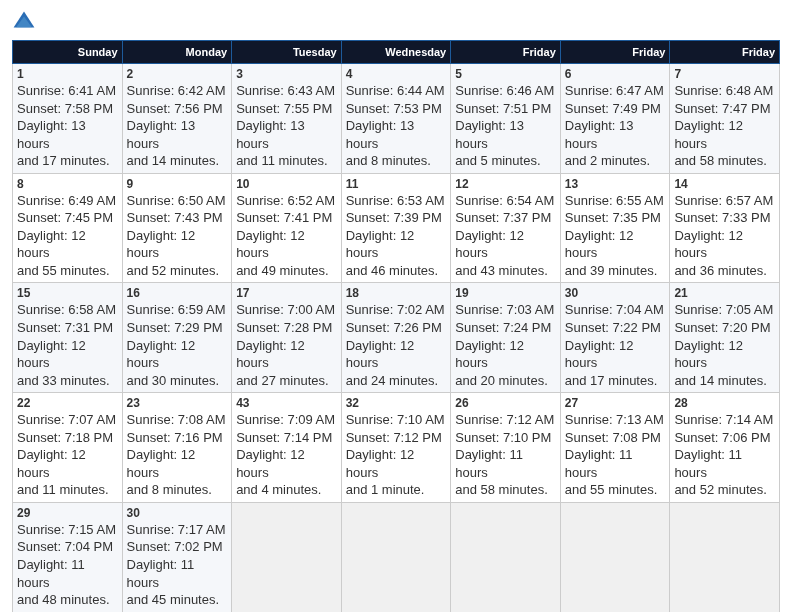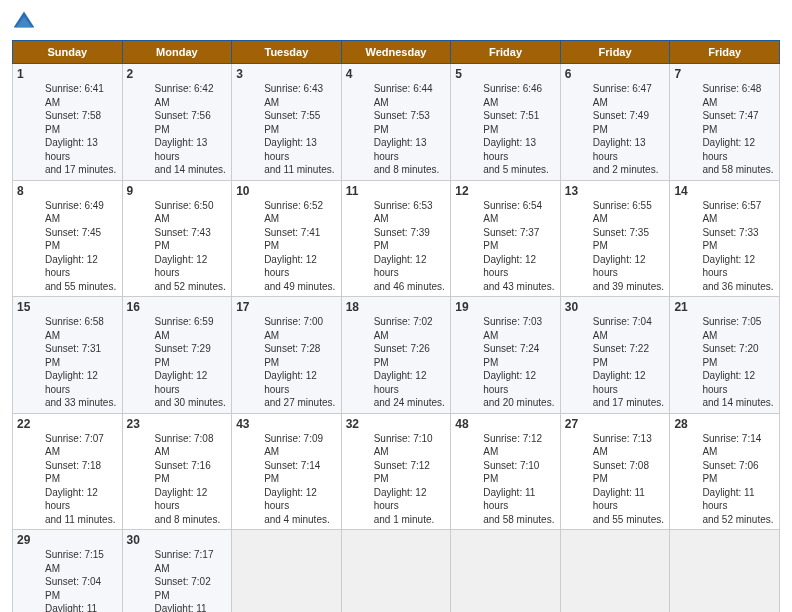--- a/index.html
+++ b/index.html
@@ -47,26 +47,26 @@
     .location {
       font-size: 14px;
       color: #555;
     }
     table {
       width: 100%;
       border-collapse: collapse;
       table-layout: fixed;
     }
     thead tr th {
-      background-color: #a16207;
+      background-color: #0f172a;
       color: #fff;
       font-size: 11px;
       font-weight: bold;
       padding: 5px 4px;
-      text-align: center;
+      text-align: right;
       border: 1px solid #1d5a9a;
     }
     tbody tr td {
       border: 1px solid #ccc;
       vertical-align: top;
       padding: 3px 4px;
       font-size: 9px;
       color: #333;
       height: 80px;
       background: #fff;
@@ -77,24 +77,23 @@
     tbody tr:nth-child(even) td {
       background-color: #fff;
     }
     .day-number {
       font-size: 12px;
       font-weight: bold;
       display: block;
       margin-bottom: 1px;
     }
     .cell-text {
-      font-size: 10px;
+      font-size: 13px;
       line-height: 1.35;
       color: #333;
-      margin-left: 28px;
     }
     td.empty {
       background: #f0f0f0 !important;
     }
   </style>
 </head>
 <body>
 
 <div class="container">
   <div class="header">
@@ -228,21 +227,21 @@
           </td>
           <td>
             <span class="day-number">43</span>
             <div class="cell-text">Sunrise: 7:09 AM<br>Sunset: 7:14 PM<br>Daylight: 12 hours<br>and 4 minutes.</div>
           </td>
           <td>
             <span class="day-number">32</span>
             <div class="cell-text">Sunrise: 7:10 AM<br>Sunset: 7:12 PM<br>Daylight: 12 hours<br>and 1 minute.</div>
           </td>
           <td>
-            <span class="day-number">48</span>
+            <span class="day-number">26</span>
             <div class="cell-text">Sunrise: 7:12 AM<br>Sunset: 7:10 PM<br>Daylight: 11 hours<br>and 58 minutes.</div>
           </td>
           <td>
             <span class="day-number">27</span>
             <div class="cell-text">Sunrise: 7:13 AM<br>Sunset: 7:08 PM<br>Daylight: 11 hours<br>and 55 minutes.</div>
           </td>
           <td>
             <span class="day-number">28</span>
             <div class="cell-text">Sunrise: 7:14 AM<br>Sunset: 7:06 PM<br>Daylight: 11 hours<br>and 52 minutes.</div>
           </td>

